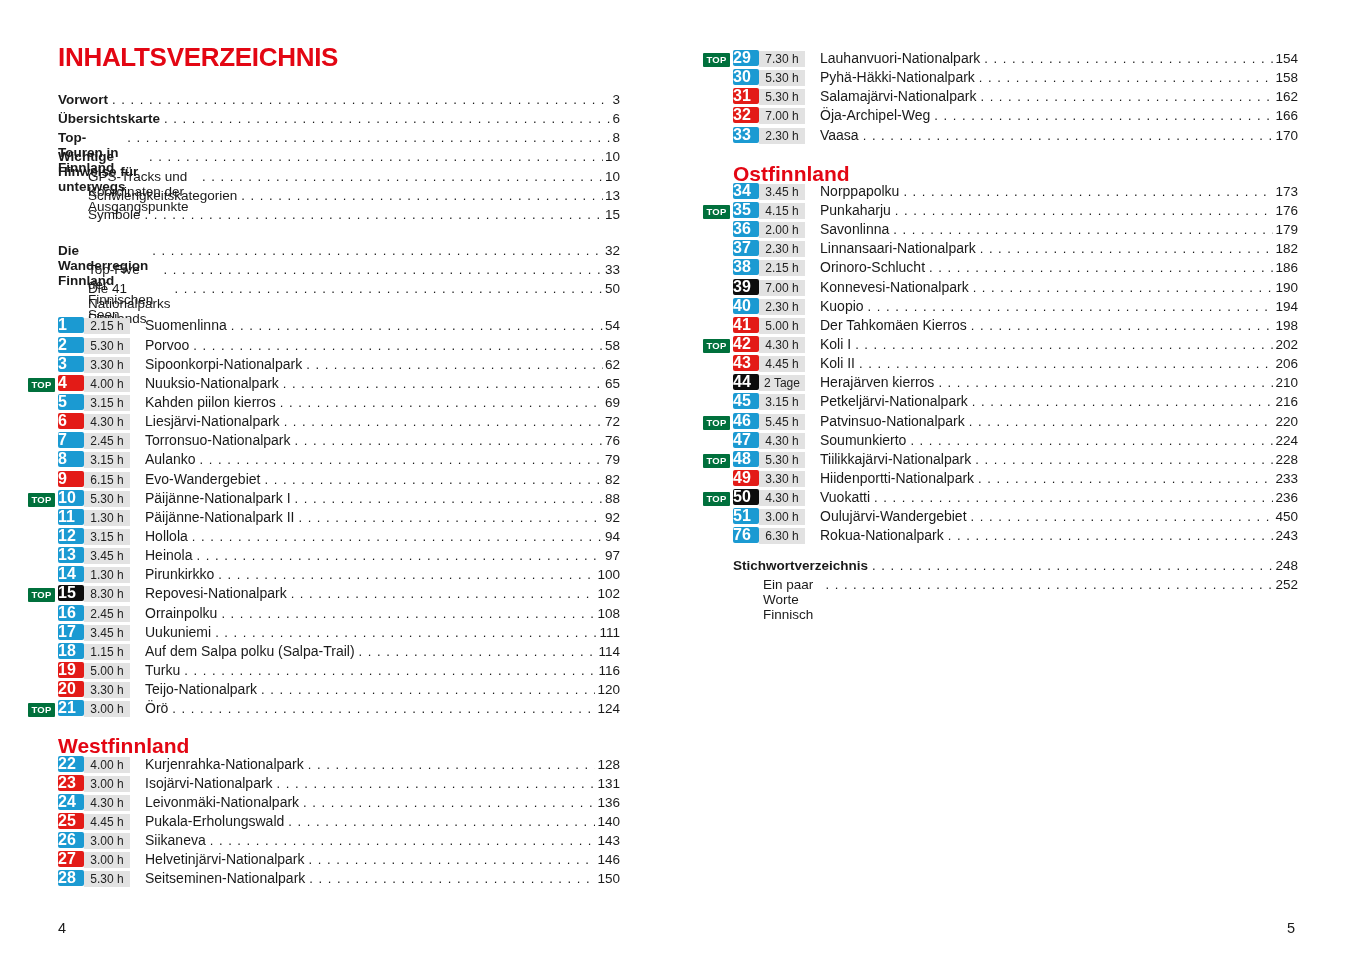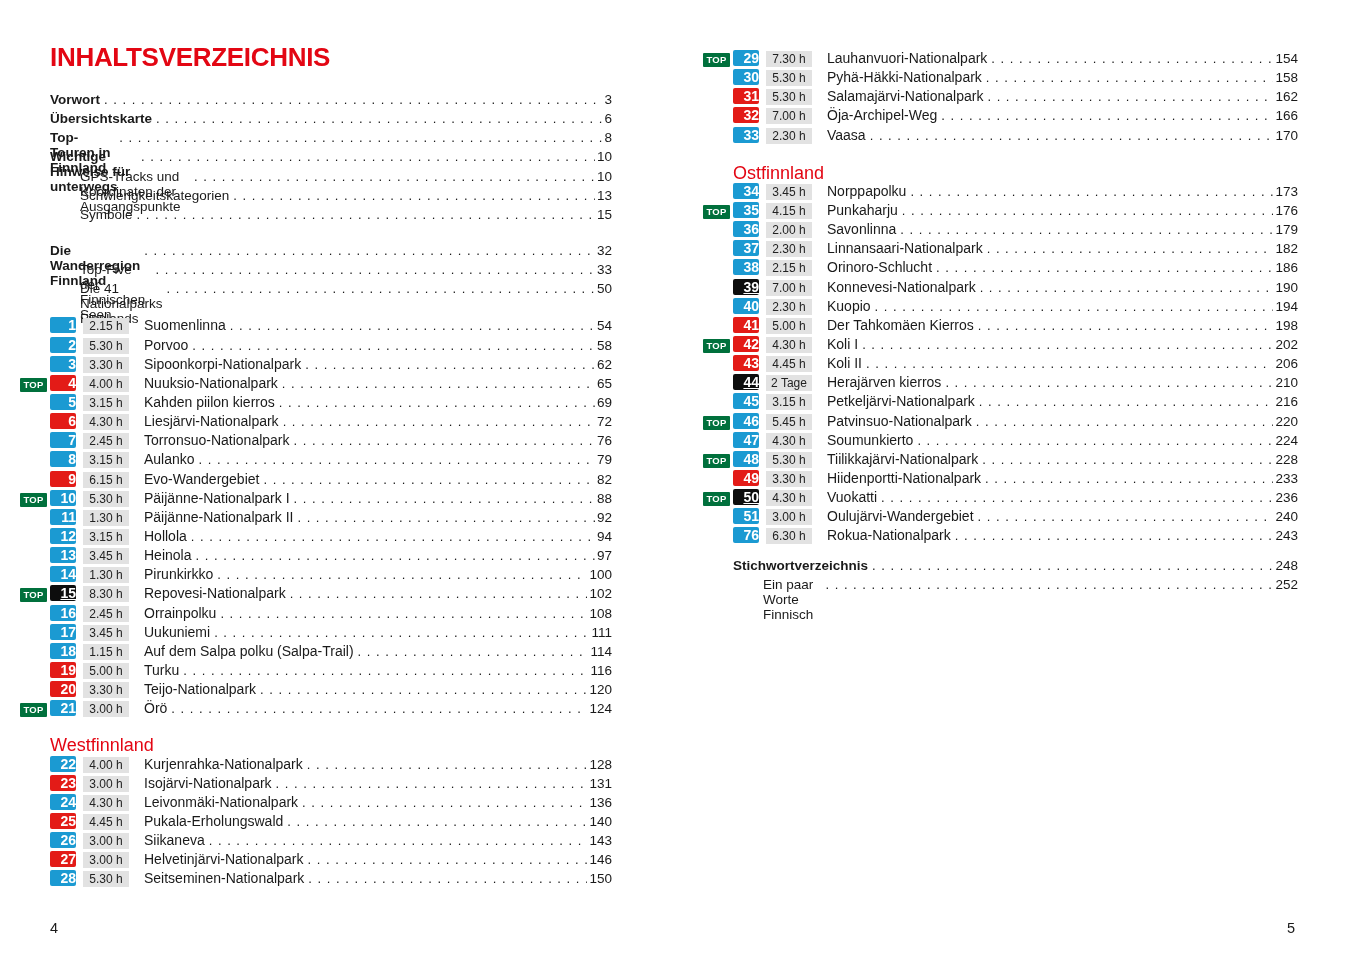--- a/index.html
+++ b/index.html
@@ -2,21 +2,21 @@
 <html style="--accent-red: #e30613; --badge-blue: #1b9ad2; --badge-red: #e31b17; --badge-black: #0d0d0d; --top-green: #00703c; --chip-gray: #e2e2e2;"><head>
 <meta charset="utf-8">
 <style>
   html,body{margin:0;padding:0;}
   body{
     width:1359px;height:969px;position:relative;overflow:hidden;
     background:#ffffff;color:#1a1a1a;
     font-family:"Liberation Sans","DejaVu Sans",sans-serif;
   }
   .page{position:absolute;top:0;}
-  #left-page{left:20px;width:592px;}
+  #left-page{left:28px;width:592px;}
   #right-page{left:703px;width:595px;}
 
   .title{
     margin:42px 0 0 30px;font-size:26px;line-height:30px;
     font-weight:bold;letter-spacing:-0.3px;color:var(--accent-red);
   }
 
   .row{display:flex;align-items:baseline;height:19.15px;font-size:13.5px;}
   .toc-row{padding-left:30px;font-weight:bold;}
   .toc-row.indent{padding-left:60px;font-weight:normal;}
@@ -28,39 +28,39 @@
   }
   .pg{flex:0 0 auto;font-weight:normal;font-size:13.5px;}
 
   .toc-block{margin-top:20px;}
   .toc-block.mt2{margin-top:17px;}
 
   .section{margin-top:17px;}
   #right-page .section{margin-top:18px;}
   .section-heading{
     height:19.15px;line-height:19.15px;padding-left:30px;
-    color:var(--accent-red);font-weight:normal;font-size:18px;
+    color:var(--accent-red);font-weight:bold;font-size:21px;
   }
 
   .entry .top-slot{flex:0 0 30px;display:flex;}
   .top-badge{
     background:var(--top-green);color:#fff;
     width:27px;height:14px;line-height:14.5px;text-align:center;
     font-size:9.5px;font-weight:bold;border-radius:1px;letter-spacing:0.2px;
   }
   .num-badge{
-    flex:0 0 26px;width:26px;height:16px;line-height:16.5px;text-align:right;
-    color:#fff;font-weight:bold;font-size:14px;border-radius:2px;
+    flex:0 0 26px;width:26px;height:16px;line-height:16.5px;text-align:left;
+    color:#fff;font-weight:bold;font-size:16px;border-radius:2px;
   }
   .num-badge.blue{background:var(--badge-blue);}
   .num-badge.red{background:var(--badge-red);}
-  .num-badge.black{background:var(--badge-black);text-decoration:underline;}
+  .num-badge.black{background:var(--badge-black);}
   .chip{
     flex:0 0 46px;width:46px;height:16px;line-height:16.5px;text-align:center;
-    background:var(--chip-gray);color:#222;font-size:12px;margin-left:7px;
+    background:var(--chip-gray);color:#222;font-size:12px;
     white-space:nowrap;
   }
   .entry .name{
     flex:0 0 auto;margin-left:15px;font-weight:normal;font-size:14px;white-space:nowrap;
   }
 
   .endmatter{margin-top:11px;}
   .pagenum{position:absolute;top:920px;font-size:14.5px;color:#1a1a1a;}
   .pagenum.pl{left:30px;}
   .pagenum.pr{right:3px;}
@@ -559,21 +559,21 @@
           <span class="name">Vuokatti</span>
           <span class="dots">. . . . . . . . . . . . . . . . . . . . . . . . . . . . . . . . . . . . . . . . . . . . . . . . . . . . . . . . . . . . . . . . . . . . . . . . . . . . . . . . . . . . . . . . . . . . . . . . . . . . . . . . . . . . . . . . . . . . . . . . </span>
           <span class="pg">236</span>
         </div>
         <div class="row entry">
           <span class="top-slot"></span>
           <span class="num-badge blue">51</span>
           <span class="chip">3.00 h</span>
           <span class="name">Oulujärvi-Wandergebiet</span>
           <span class="dots">. . . . . . . . . . . . . . . . . . . . . . . . . . . . . . . . . . . . . . . . . . . . . . . . . . . . . . . . . . . . . . . . . . . . . . . . . . . . . . . . . . . . . . . . . . . . . . . . . . . . . . . . . . . . . . . . . . . . . . . . </span>
-          <span class="pg">240</span>
+          <span class="pg">450</span>
         </div>
         <div class="row entry">
           <span class="top-slot"></span>
           <span class="num-badge blue">76</span>
           <span class="chip">6.30 h</span>
           <span class="name">Rokua-Nationalpark</span>
           <span class="dots">. . . . . . . . . . . . . . . . . . . . . . . . . . . . . . . . . . . . . . . . . . . . . . . . . . . . . . . . . . . . . . . . . . . . . . . . . . . . . . . . . . . . . . . . . . . . . . . . . . . . . . . . . . . . . . . . . . . . . . . . </span>
           <span class="pg">243</span>
         </div>
       </div>

